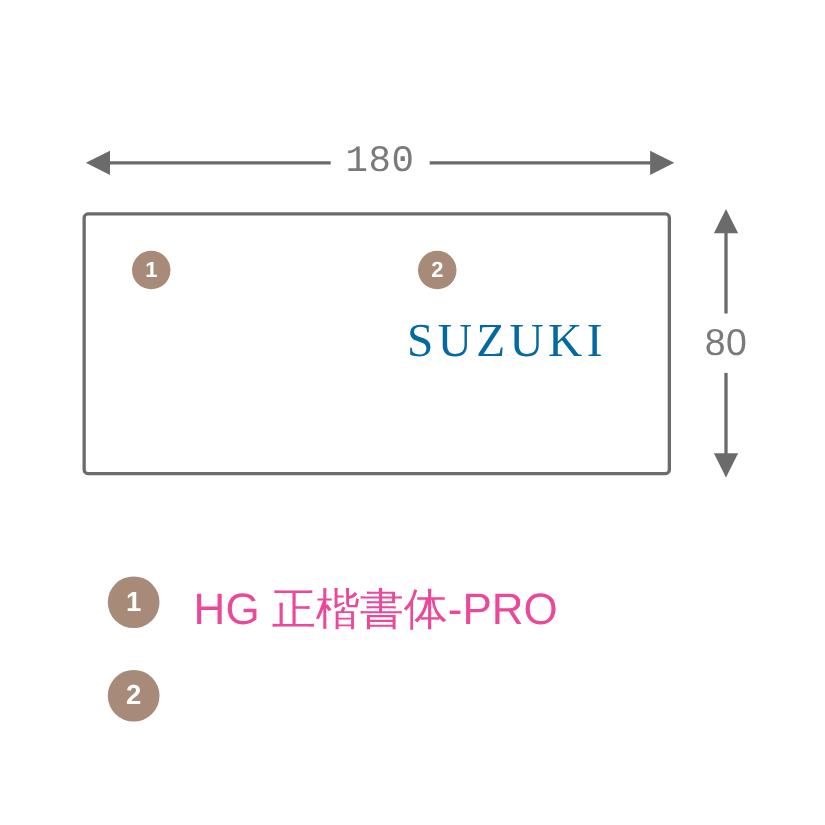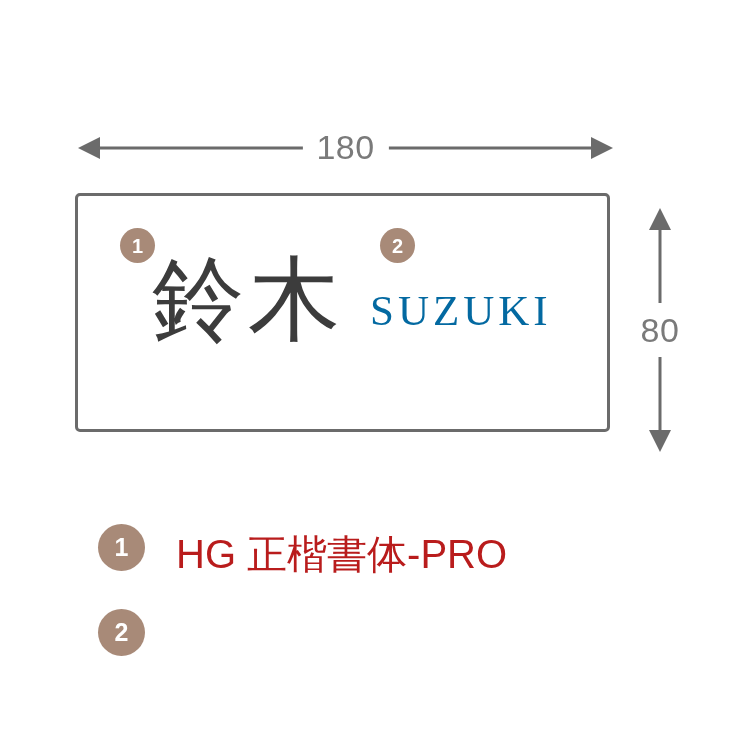--- a/index.html
+++ b/index.html
@@ -34,29 +34,29 @@
     position: absolute;
     left: 50%;
     top: 50%;
     transform: translate(-50%, -52%);
     background: #ffffff;
     padding: 0 14px;
     font-size: 34px;
     line-height: 1;
     letter-spacing: 0.5px;
     color: #7a7a7a;
-    font-family: Liberation Sans, sans-serif;
+    font-family: Liberation Mono, monospace;
     white-space: nowrap;
   }
 
   
   #dim-height {
     position: absolute;
     left: 636px;
-    top: 208px;
+    top: 190px;
     width: 48px;
     height: 244px;
   }
   .dim-label-v {
     position: absolute;
     left: 50%;
     top: 50%;
     transform: translate(-50%, -50%);
     background: #ffffff;
     padding: 10px 2px;
@@ -195,31 +195,30 @@
   <div id="plate" style="border-color: rgb(107, 107, 107);"></div>
 
   <div class="badge badge-plate" id="badge-1-plate" style="background: rgb(168, 138, 120); color: rgb(255, 255, 255);">
     <span>1</span>
   </div>
 
   <div class="badge badge-plate" id="badge-2-plate" style="background: rgb(168, 138, 120); color: rgb(255, 255, 255);">
     <span>2</span>
   </div>
 
-  <div id="kanji-name" style="color: rgb(60, 60, 60);">鈴木</div>
 
   <div id="romaji-name" style="color: #0369a1;">SUZUKI</div>
 
   <div id="legend">
 
     <div class="legend-row">
       <div class="badge badge-legend" style="background: rgb(168, 138, 120); color: rgb(255, 255, 255);">
         <span>1</span>
       </div>
-      <div class="legend-label" style="color: #b91c1c;">HG 正楷書体-PRO</div>
+      <div class="legend-label" style="color: #ec4899;">HG 正楷書体-PRO</div>
     </div>
 
     <div class="legend-row">
       <div class="badge badge-legend" style="background: rgb(168, 138, 120); color: rgb(255, 255, 255);">
         <span>2</span>
       </div>
     </div>
 
   </div>
 

